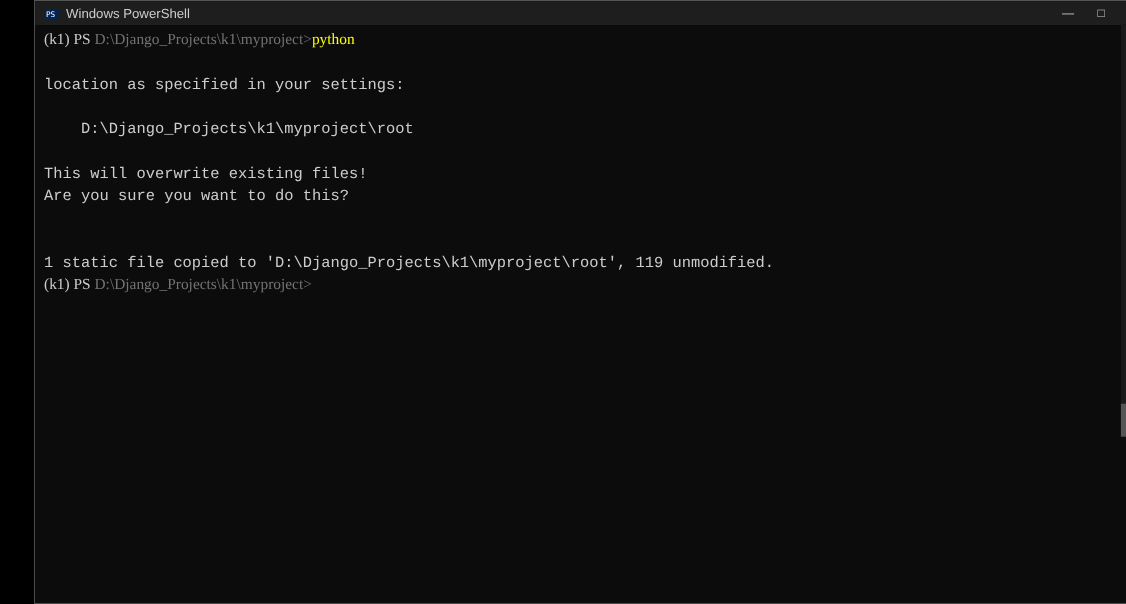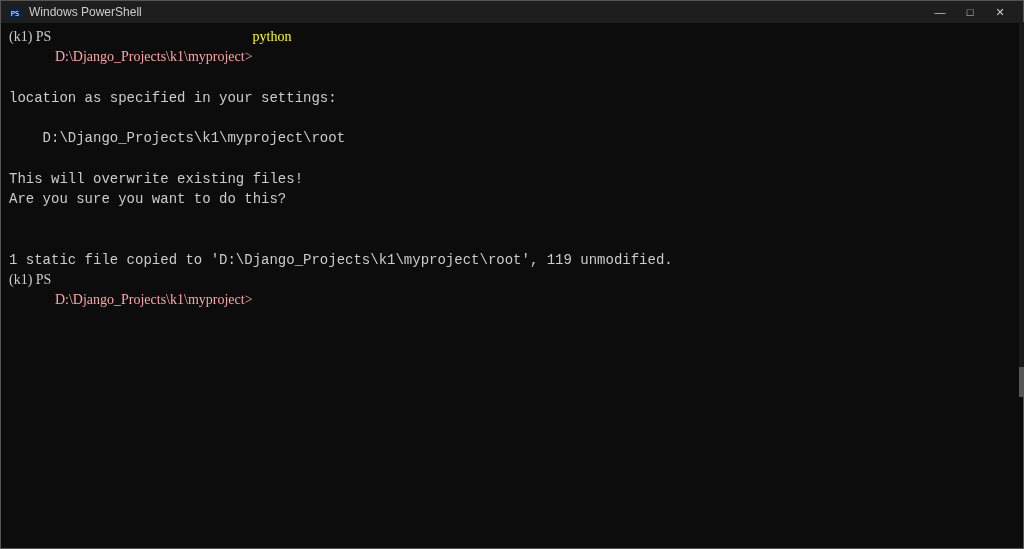--- a/index.html
+++ b/index.html
@@ -92,22 +92,21 @@
 
     .prompt-env {
       color: #cccccc;
     }
 
     .prompt-ps {
       color: #cccccc;
     }
 
     .prompt-path {
-      color: #fca5a5;
-      margin-top: 20px;
+      color: #737373;
     }
 
     .cmd-python {
       color: #ffff00;
     }
 
     .cmd-rest {
       color: #cccccc;
     }
 
@@ -125,20 +124,21 @@
       height: 30px;
       background: #555;
       position: absolute;
       bottom: 0;
     }
 
     .window-container {
       position: relative;
       width: 1024px;
       height: 397px;
+      padding-left: 31px;
     }
   </style>
 </head>
 <body>
 
 <div class="window-container">
   <div class="window">
 
     <div class="titlebar">
       <div class="titlebar-icon">

